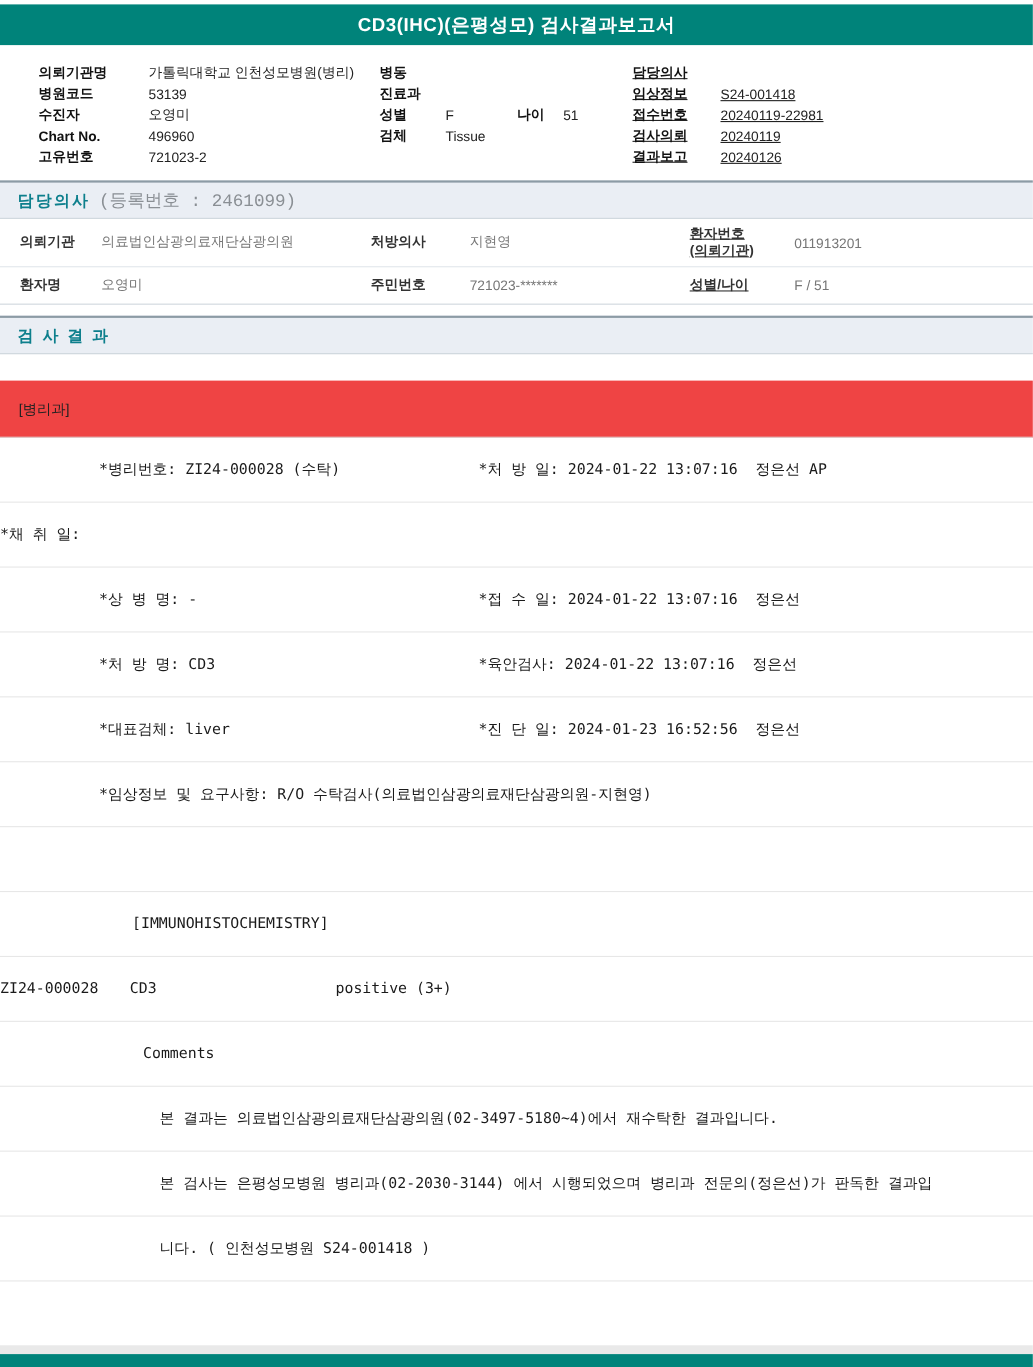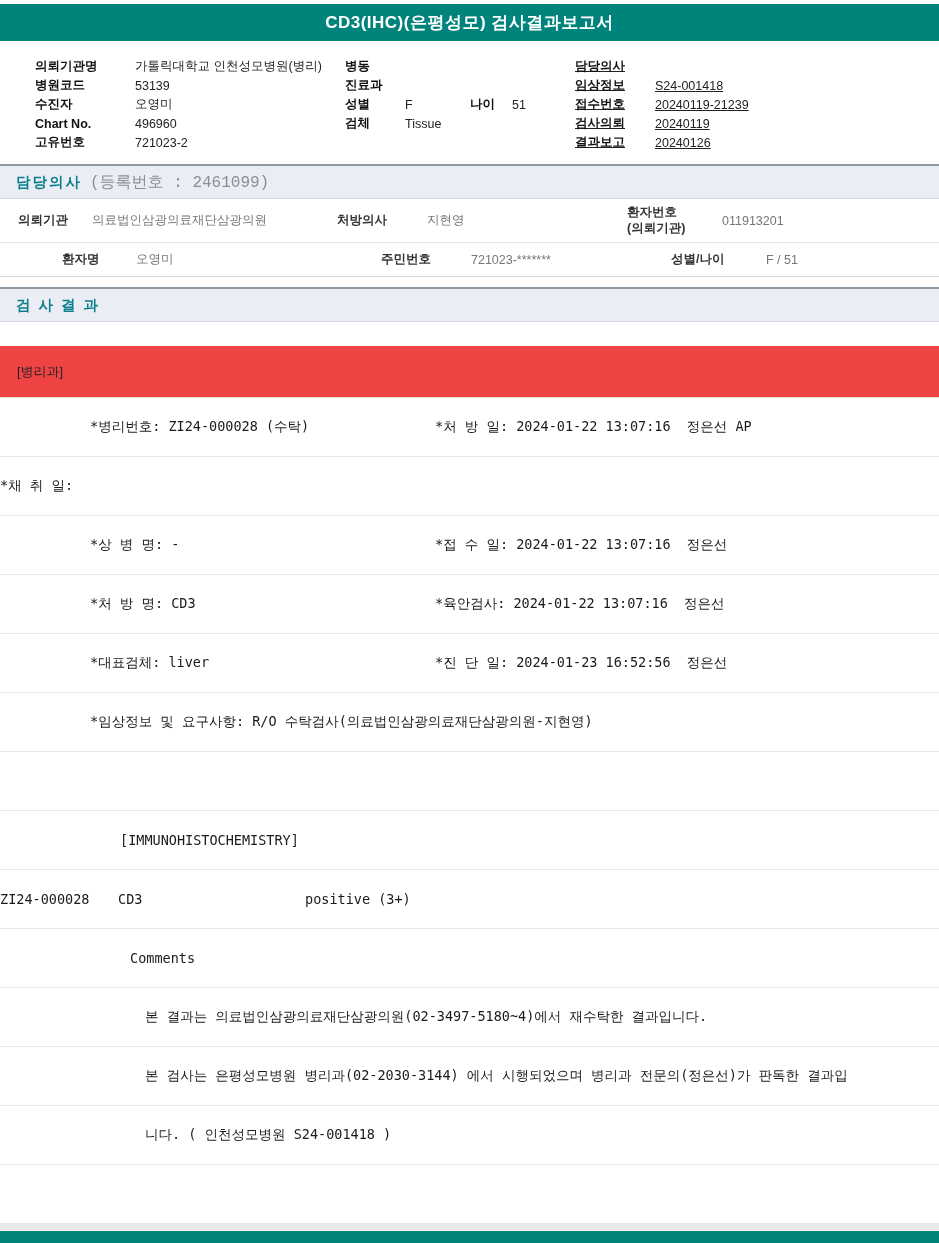--- a/index.html
+++ b/index.html
@@ -47,28 +47,28 @@
   }
   .section-title {
     color: #0D7F8C; font-weight: bold; font-size: 14.5px; letter-spacing: 2px;
   }
   .section-subtitle { color: #8a8f94; font-size: 16px; margin-left: 8px; letter-spacing: 0; font-family: Liberation Mono, monospace; }
 
   
   .bi-table { border-bottom: 1px solid #CFD6DD; }
   .bi-row { display: flex; align-items: center; border-bottom: 1px solid #E2E6EB; font-size: 12.5px; }
   .bi-row.r1 { min-height: 44px; }
-  .bi-row.r2 { min-height: 33px; border-bottom: none; padding-left: 44px; }
+  .bi-row.r2 { min-height: 33px; border-bottom: none; }
   .bi-label { font-weight: bold; color: #333; }
   .bi-value { color: #767676; }
   .c1l { width: 92px; padding-left: 18px; }
   .c1v { width: 245px; }
   .c2l { width: 90px; }
   .c2v { width: 200px; }
-  .c3l { width: 95px; line-height: 1.25; }
+  .c3l { width: 95px; line-height: 1.25; text-decoration: underline; }
   .c3v { flex: 1; }
 
   .gap10 { height: 10px; }
   .gap24 { height: 24px; }
 
   
   .dept-row {
     height: 52px; display: flex; align-items: center;
     padding-left: 17px; background: #ef4444;
     border-bottom: 1px solid #DDDDDD;
@@ -154,21 +154,21 @@
       <div class="hrow">
           <span class="hlabel">담당의사</span>
           <span class="hvalue"></span>
         </div>
       <div class="hrow">
           <span class="hlabel">임상정보</span>
           <span class="hvalue">S24-001418</span>
         </div>
       <div class="hrow">
           <span class="hlabel">접수번호</span>
-          <span class="hvalue">20240119-21239</span>
+          <span class="hvalue">20240119-22981</span>
         </div>
       <div class="hrow">
           <span class="hlabel">검사의뢰</span>
           <span class="hvalue">20240119</span>
         </div>
       <div class="hrow">
           <span class="hlabel">결과보고</span>
           <span class="hvalue">20240126</span>
         </div>
     </div>

